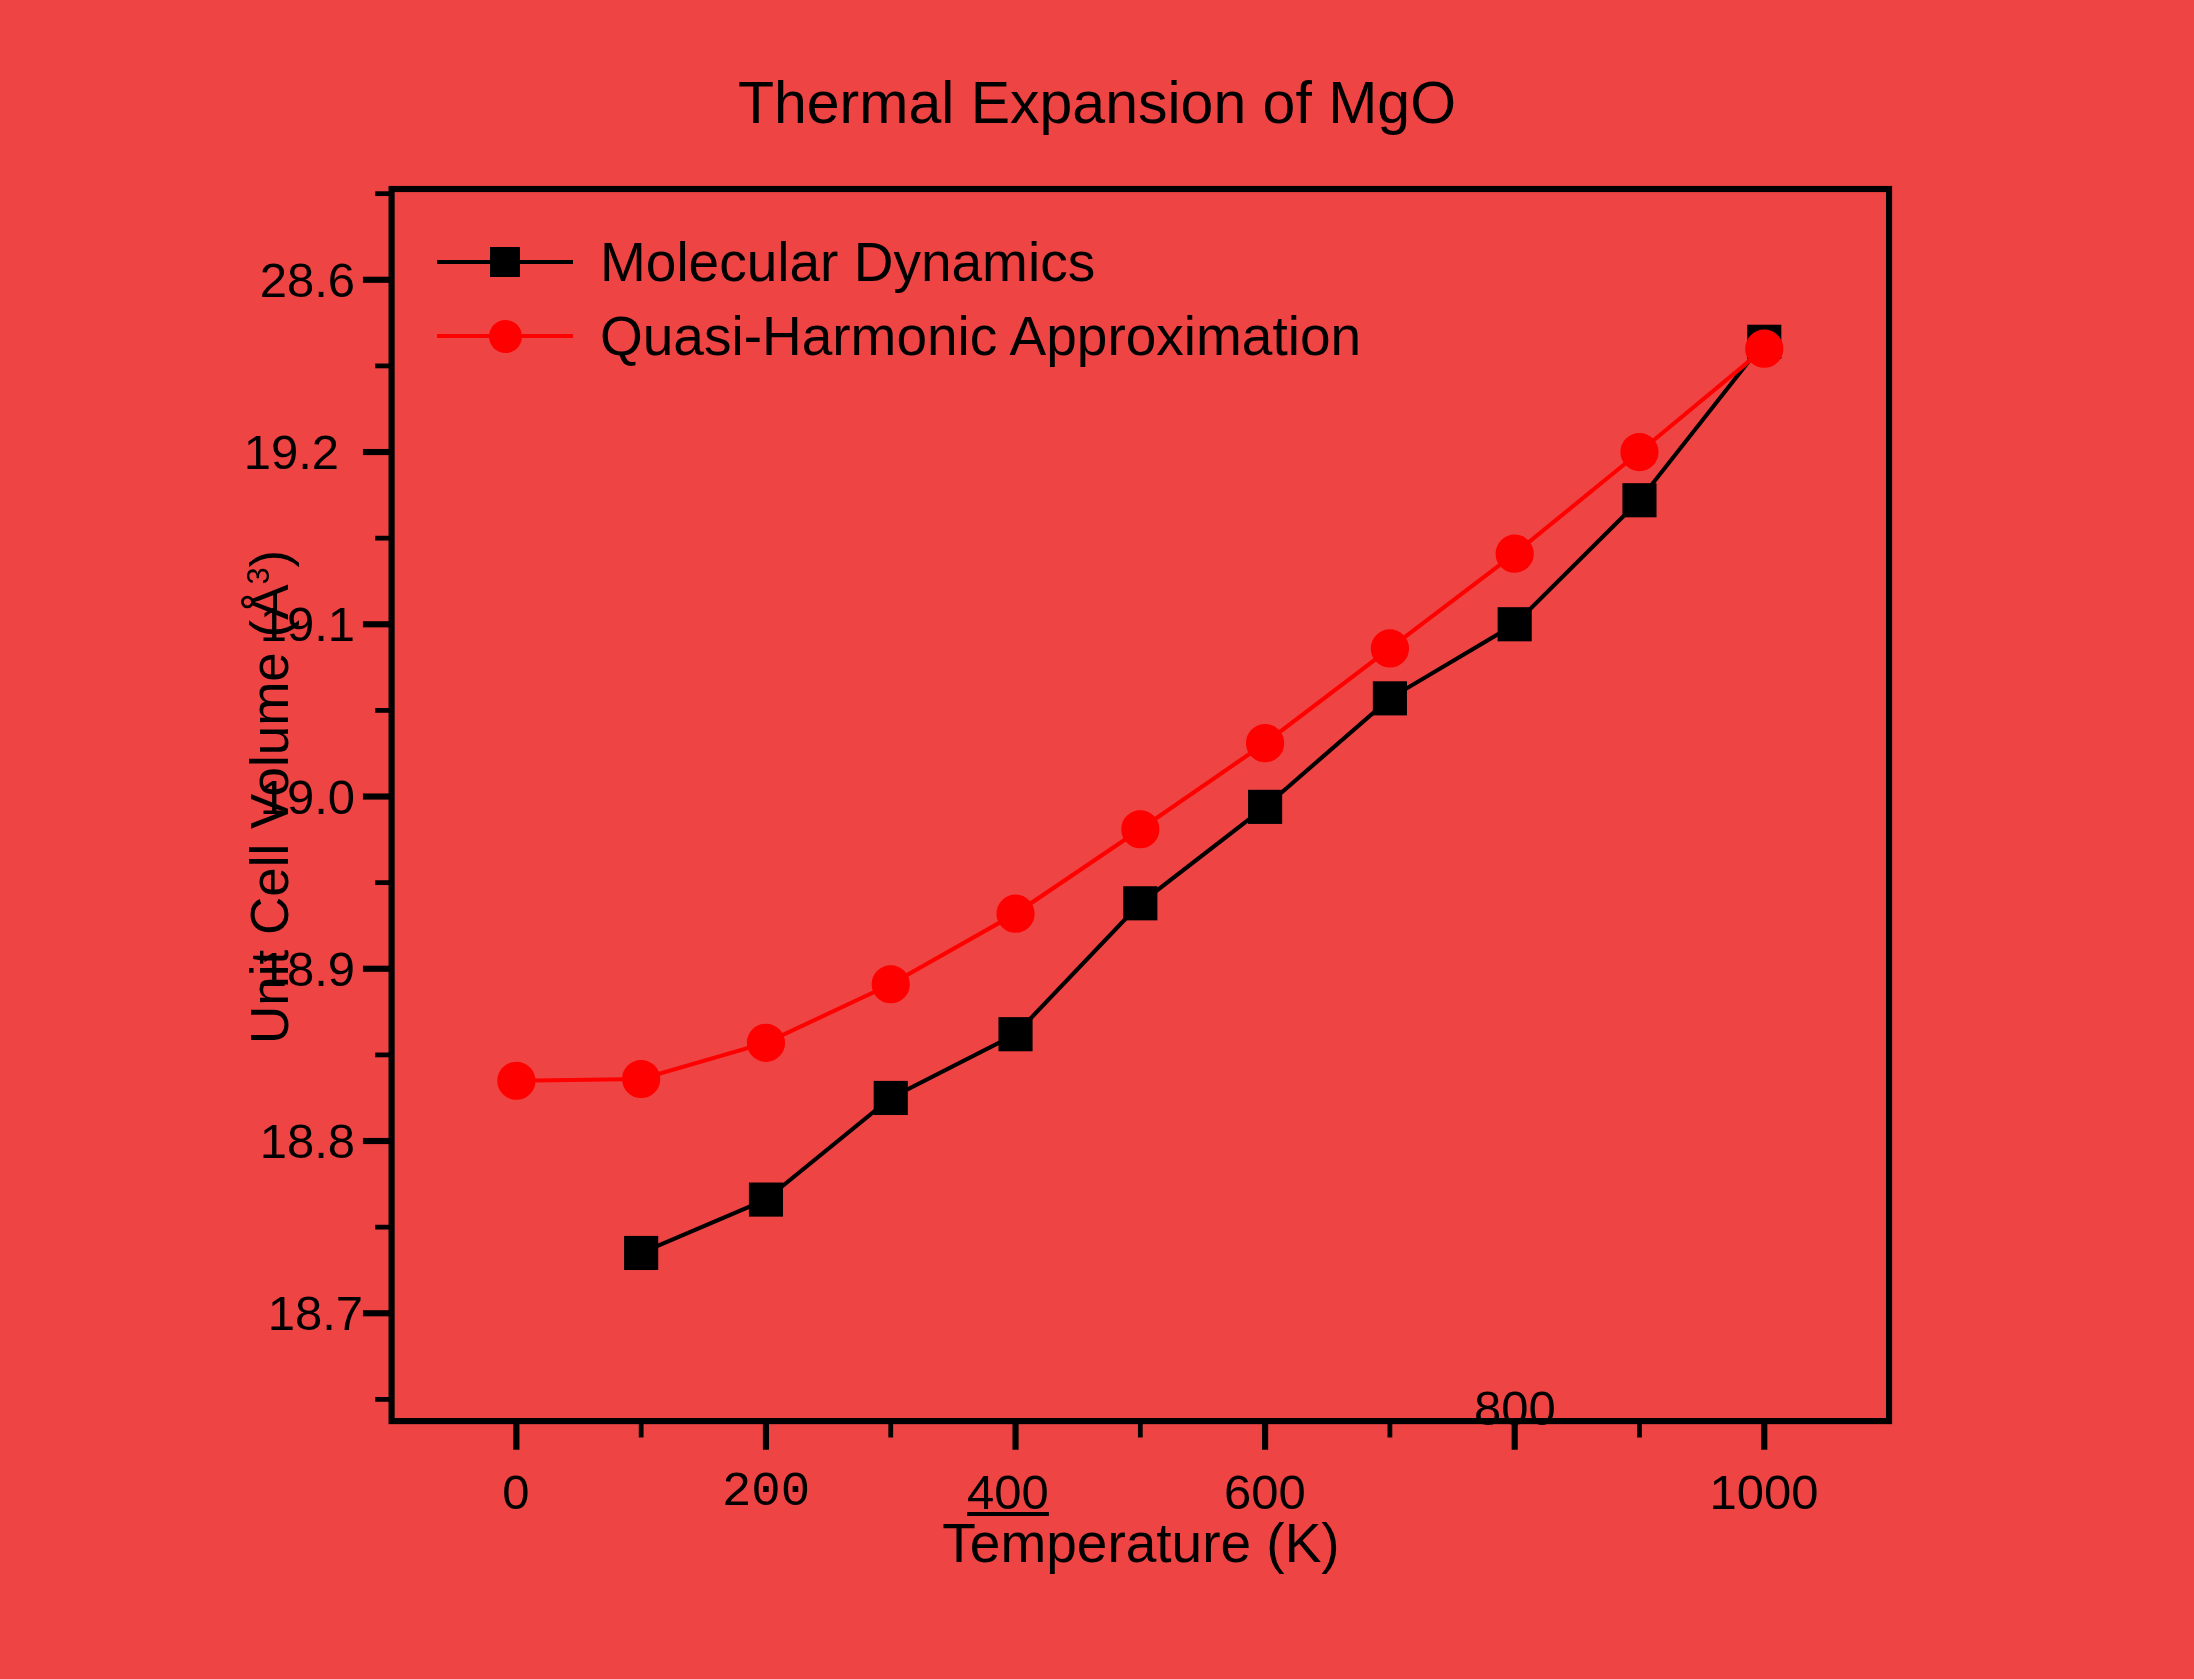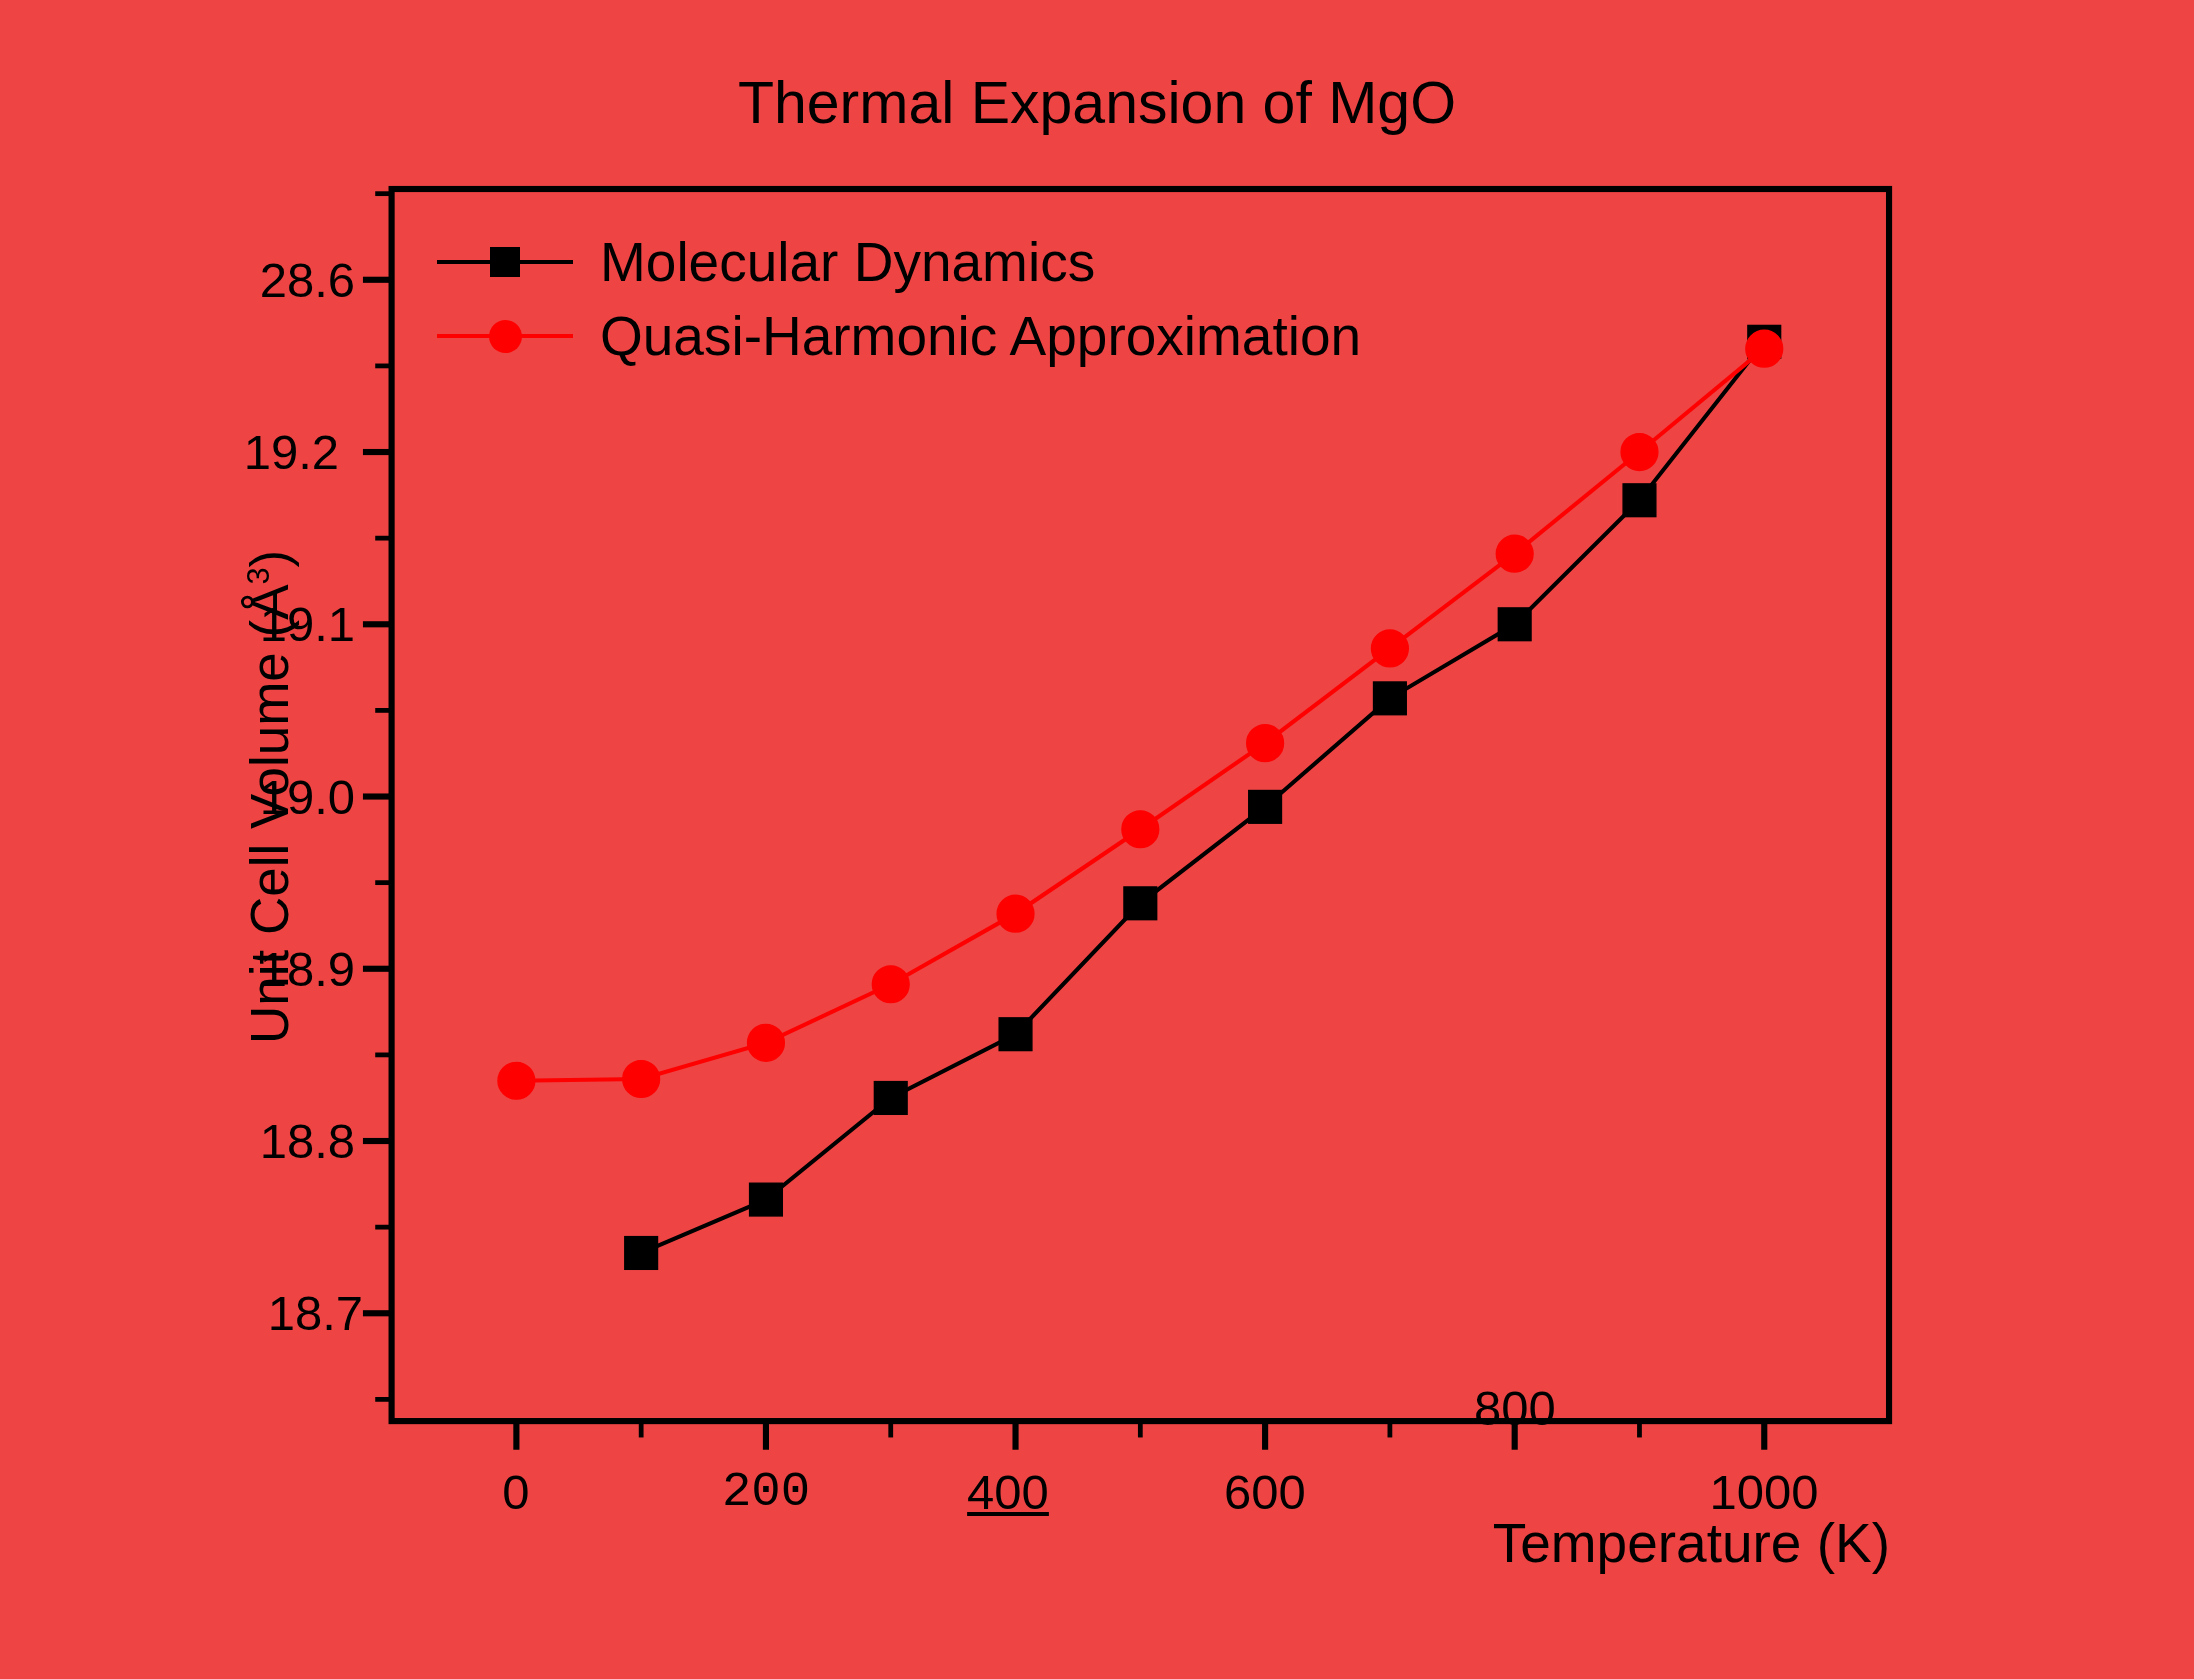--- a/index.html
+++ b/index.html
@@ -49,21 +49,21 @@
   #y-axis-title sup {
     font-size: 0.58em;
     vertical-align: super;
     line-height: 0;
   }
   #x-axis-title {
     position: absolute;
     left: 392px;
     top: 1511px;
     width: 1498px;
-    text-align: right;
+    text-align: center;
     font-size: 55px;
     white-space: nowrap;
     color: #000000;
   }
   .tick-label {
     position: absolute;
     font-size: 49px;
     color: #000000;
     white-space: nowrap;
   }

